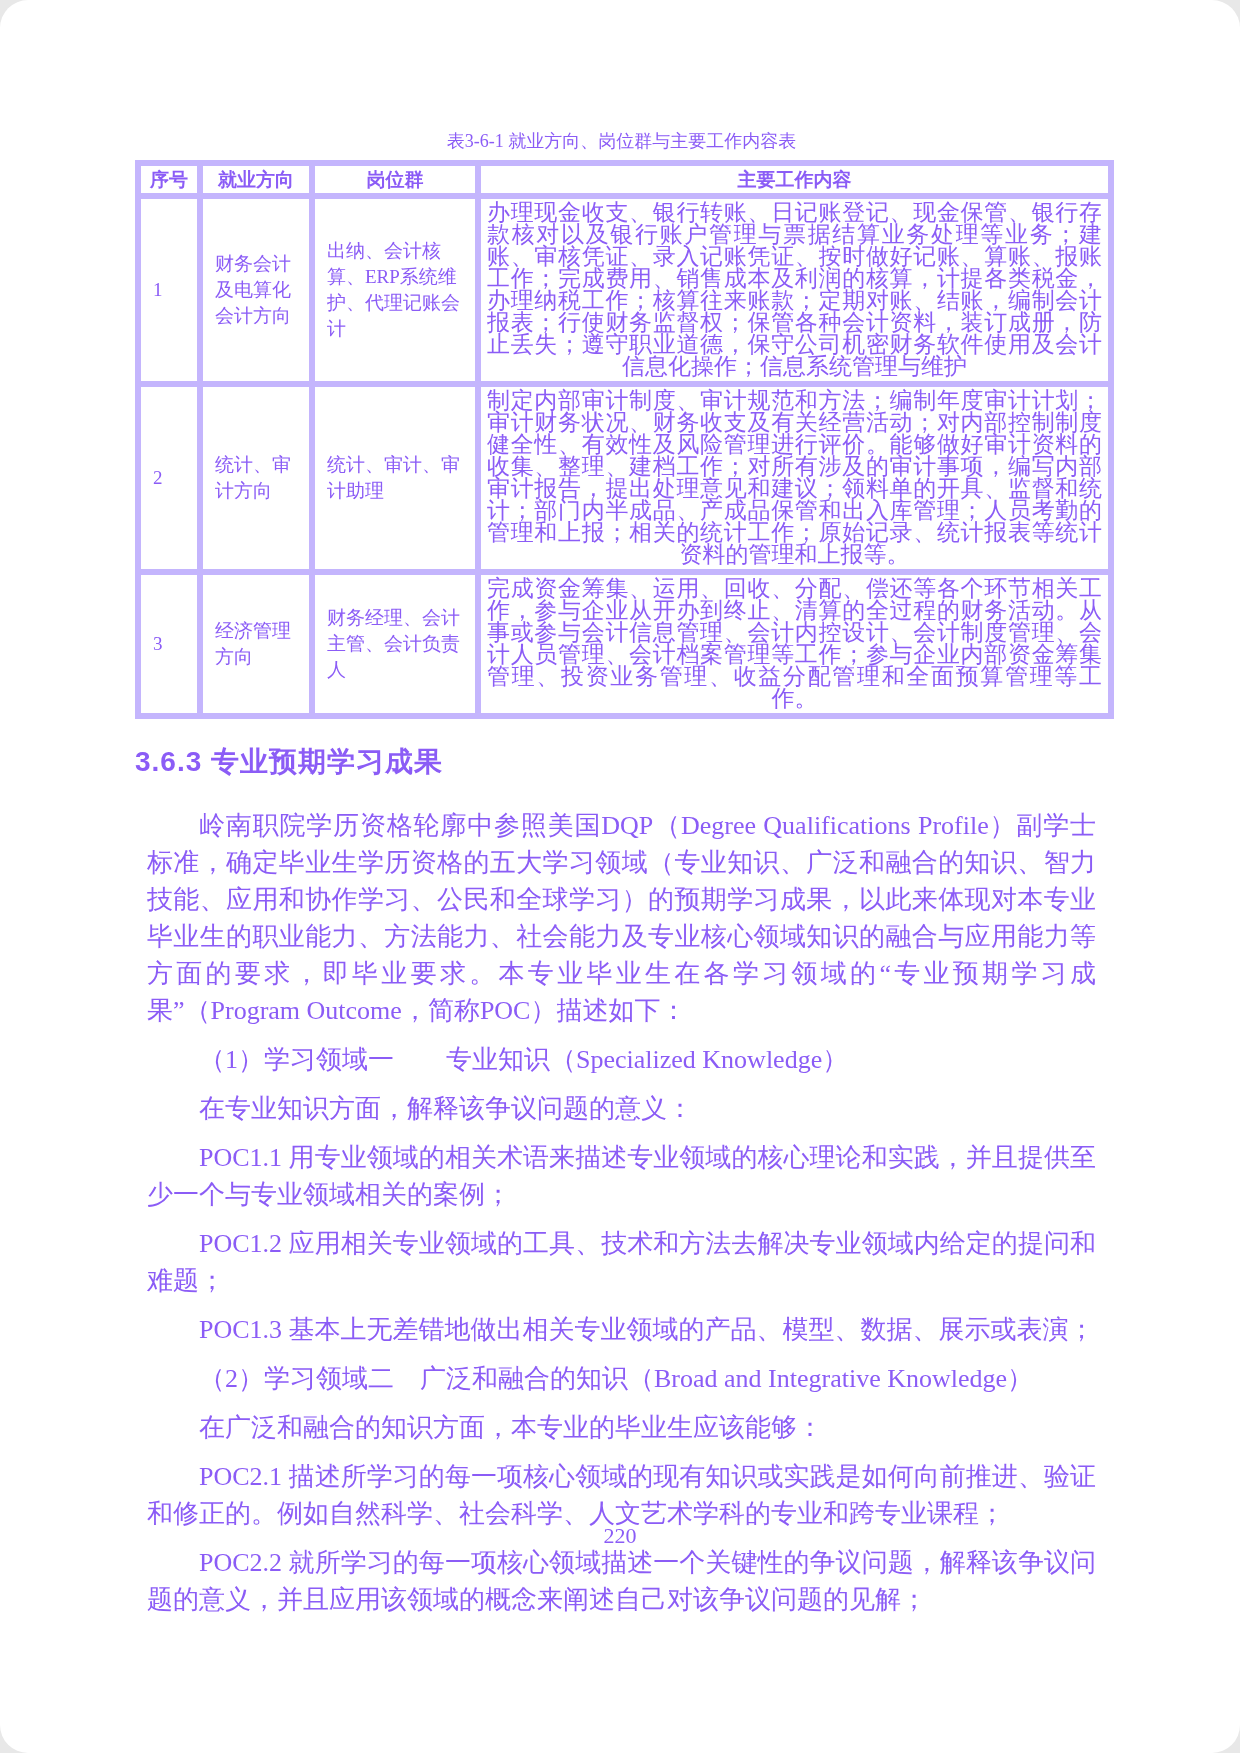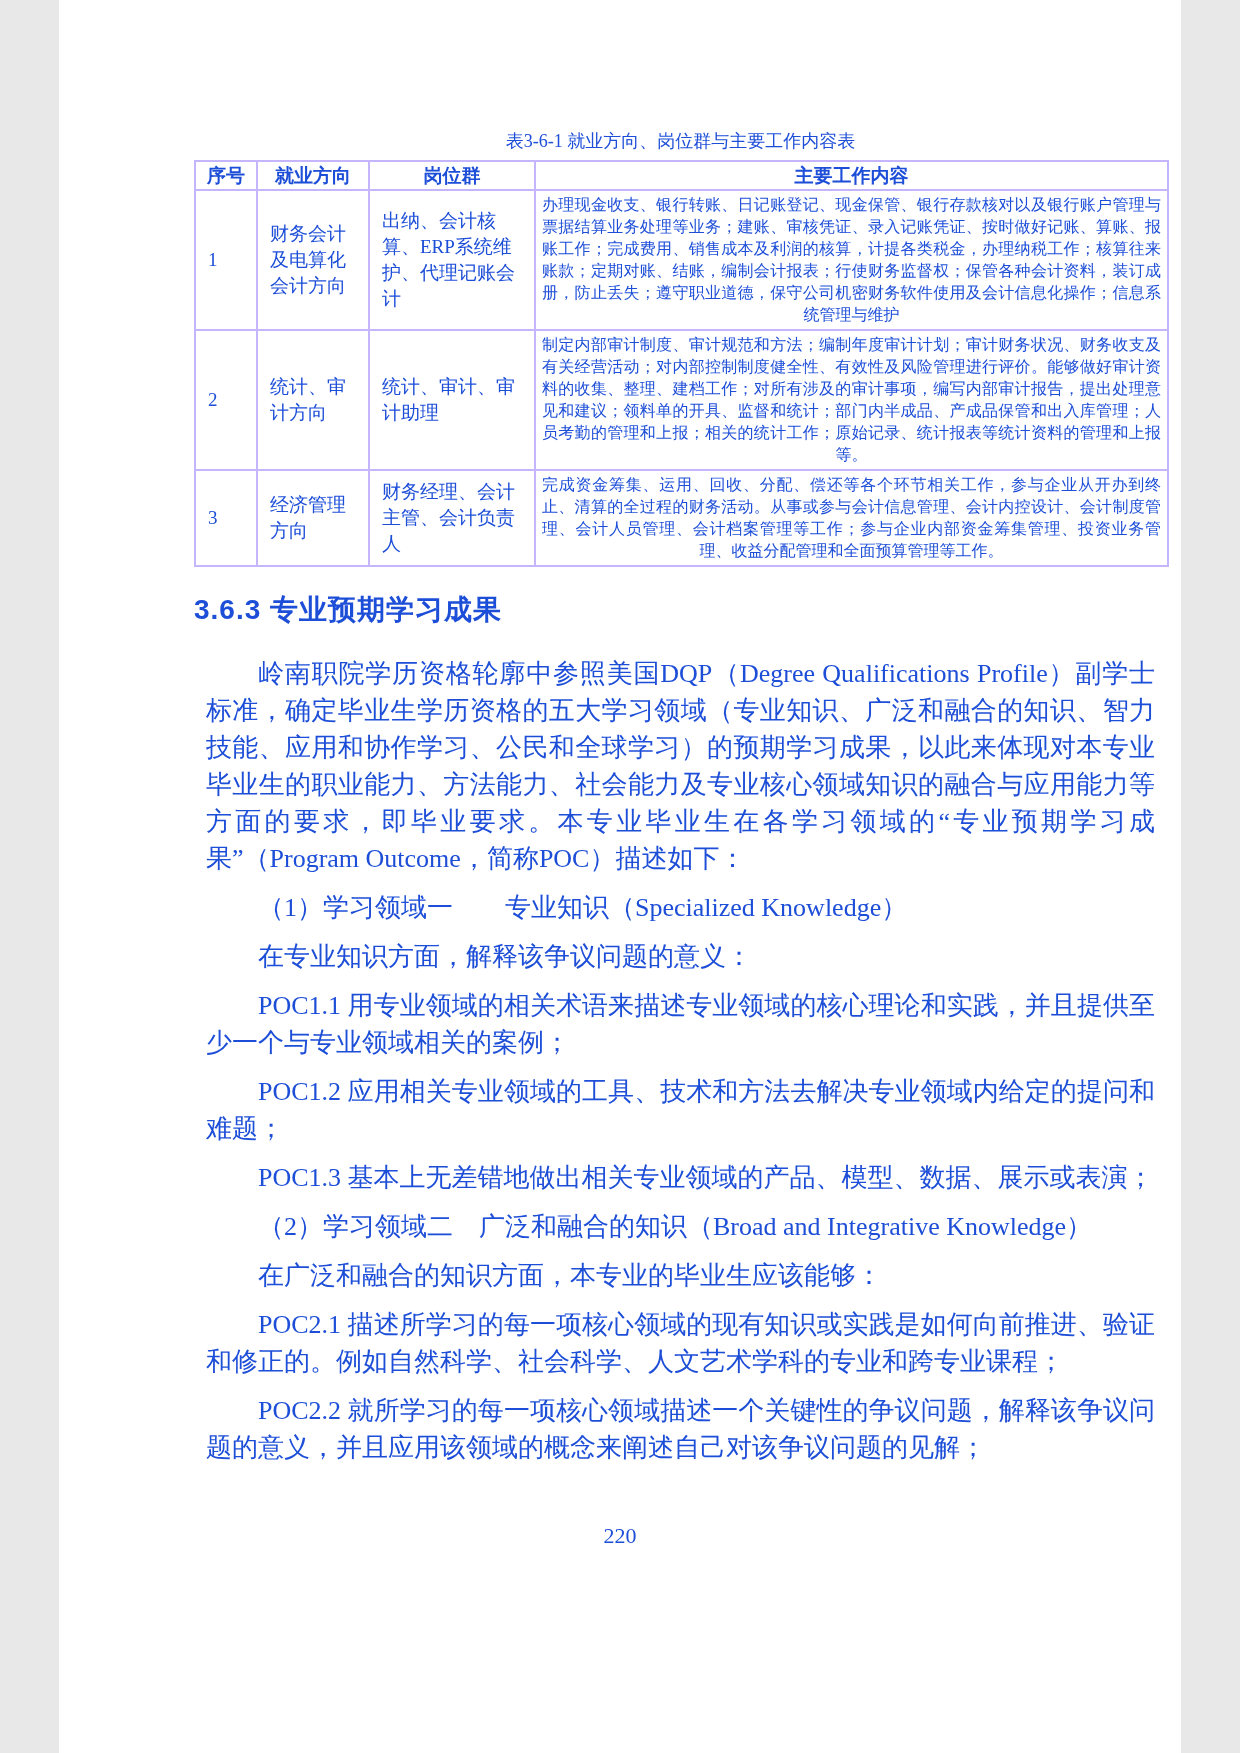--- a/index.html
+++ b/index.html
@@ -2,67 +2,68 @@
 <html><head>
 <meta charset="utf-8">
 <style>
   html, body {
     margin: 0;
     padding: 0;
     background: #e8e8e8;
   }
   .page {
     position: relative;
-    width: 1122px;
+    width: 1240px;
     height: 1753px;
     margin: 0 auto;
     background: #ffffff;
-    color: #1d4ed8;
+    color: #8b5cf6;
     font-family: "Liberation Serif", "DejaVu Serif", serif;
     overflow: hidden;
+    border-radius: 28px;
   }
   .content {
     position: absolute;
     left: 135px;
     top: 128px;
     width: 973px;
   }
   .table-caption {
     text-align: center;
     font-size: 18px;
     line-height: 26px;
     margin: 0 0 6px 0;
   }
   table.jobs {
     width: 100%;
     border-collapse: collapse;
     table-layout: fixed;
   }
   table.jobs th,
   table.jobs td {
-    border: 2px solid #c4b5fd;
+    border: 6px solid #c4b5fd;
     box-sizing: border-box;
     margin-left: 23px;
   }
   table.jobs th {
     font-size: 19px;
     font-weight: bold;
     padding: 2px 2px;
     line-height: 23px;
     text-align: center;
   }
   td.c-no, td.c-dir, td.c-posts {
     text-align: left;
     vertical-align: middle;
     font-size: 19px;
     line-height: 26px;
     padding: 2px 12px;
   }
   td.c-content {
-    font-size: 16px;
+    font-size: 23px;
     line-height: 22px;
     padding: 3px 6px;
     text-align: justify;
     text-align-last: center;
     vertical-align: middle;
   }
   .section-heading {
     font-family: "Liberation Sans", "DejaVu Sans", sans-serif;
     font-size: 28px;
     font-weight: bold;

